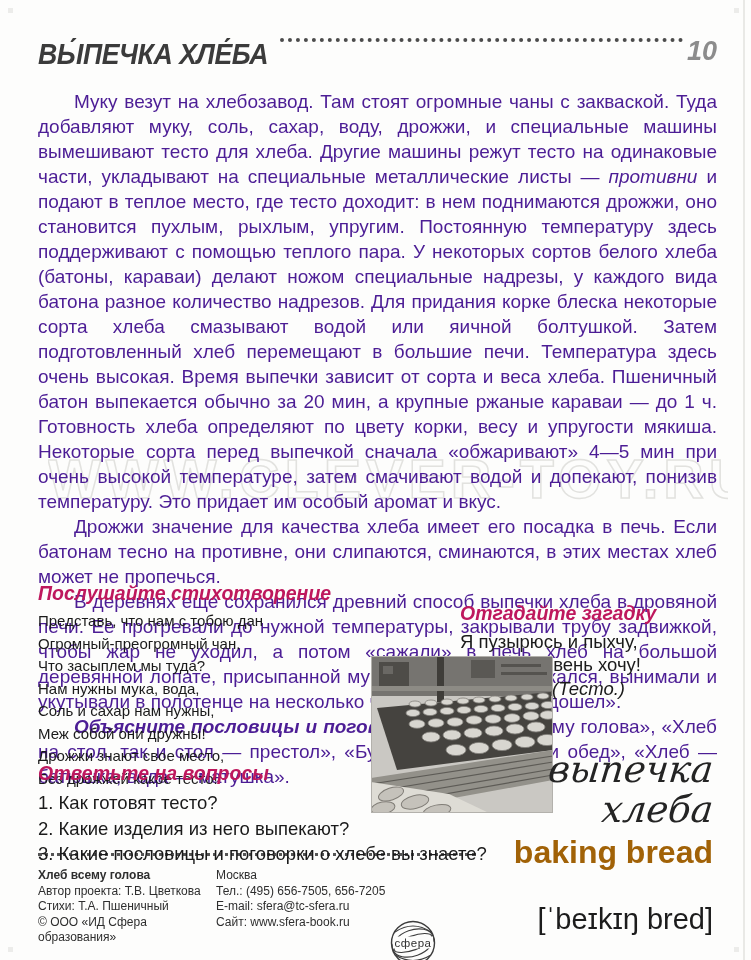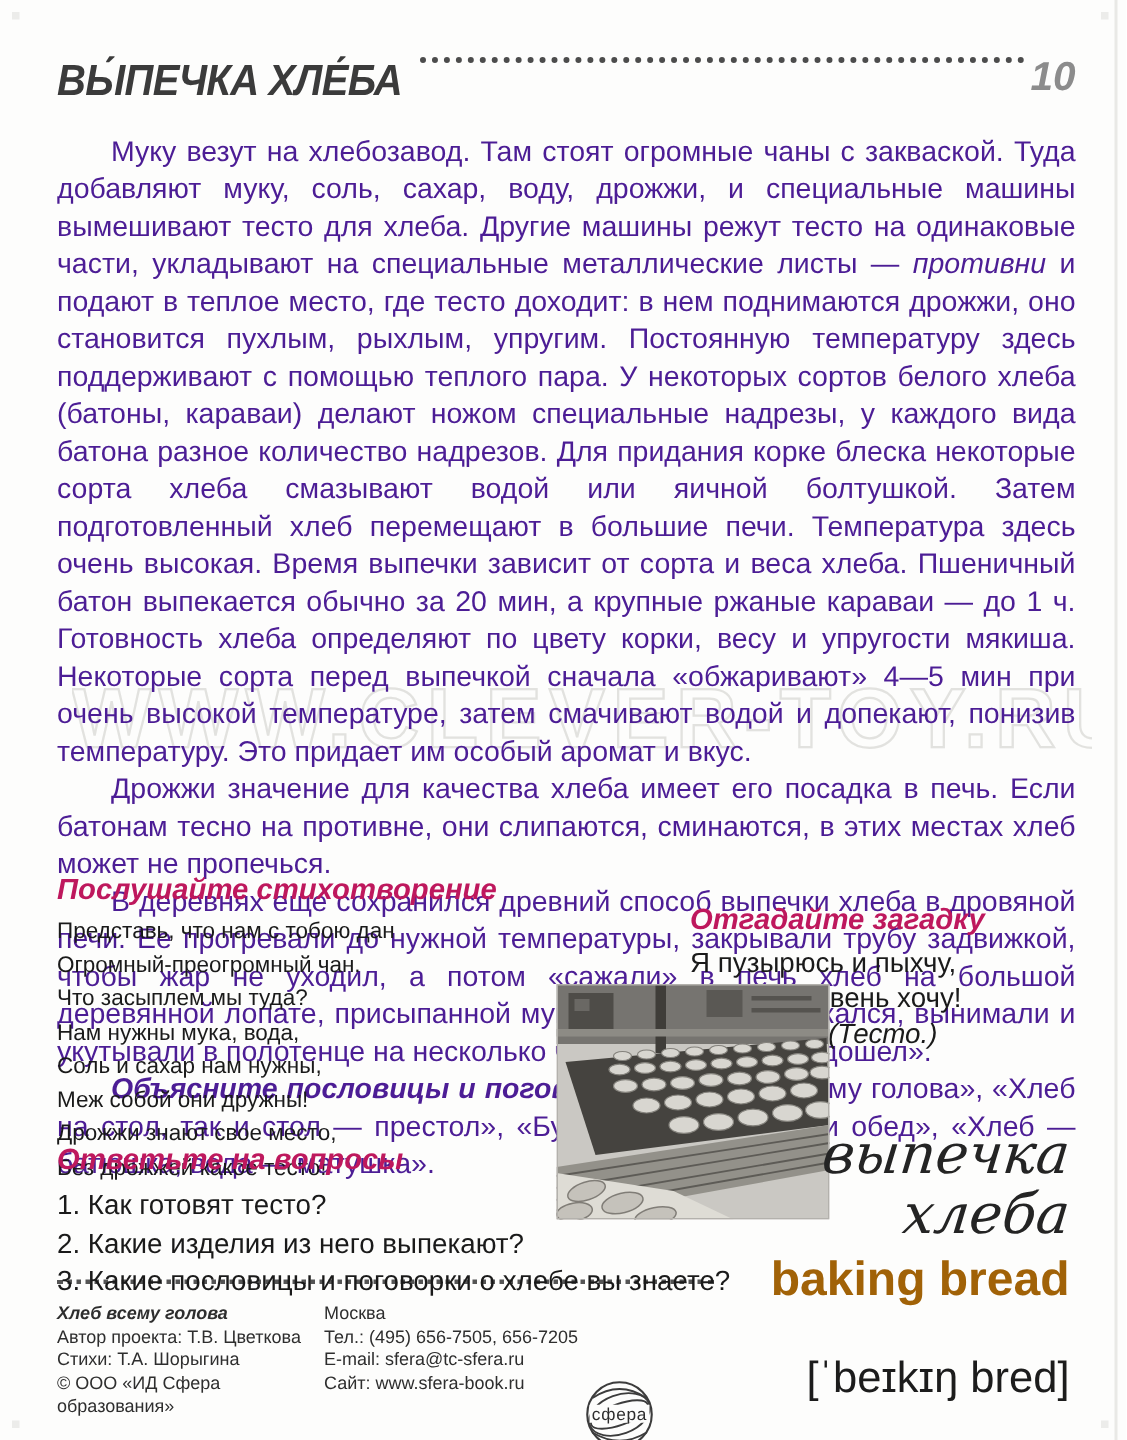--- a/index.html
+++ b/index.html
@@ -51,21 +51,21 @@
              font-size:37px; line-height:40px; color:#242424; transform:skewX(-6deg); transform-origin:right; }
   .vocab-en { font-weight:bold; font-size:32px; line-height:36px; color:#a16207; margin-top:4px; letter-spacing:0px; }
   .vocab-tr { font-family:Liberation Sans, sans-serif; font-size:29px; line-height:34px; color:#1c1c1c;margin-top:32px; }
 
   
   .footer-sep { position:absolute; left:38px; top:853px; width:438px; border-top:3px dotted #555; }
   .footer { position:absolute; left:38px; top:868px; display:flex; z-index:2; color:#2e2e2e; }
   .footer .f-col1 { width:172px; }
   .footer .f-col2 { width:170px; margin-left:6px; }
   .f-line { font-size:12px; line-height:15.5px; }
-  .f-bold { font-weight:bold;font-style:italic; }
+  .f-bold { font-weight:bold; }
   .logo { position:absolute; left:388px; top:918px; width:50px; height:50px; z-index:2; }
 </style>
 </head>
 <body>
 
 <div id="page">
 
   <div class="edge-right"></div>
   <div class="corner-mark" style="left:8px;top:8px;"></div>
   <div class="corner-mark" style="right:12px;top:8px;"></div>
@@ -192,21 +192,21 @@
     <div class="cursive">хлеба</div>
     <div class="vocab-en">baking bread</div>
     <div class="vocab-tr">[ˈbeɪkɪŋ bred]</div>
   </div>
 
   <div class="footer-sep"></div>
   <div class="footer">
     <div class="f-col1">
       <div class="f-line f-bold">Хлеб всему голова</div>
       <div class="f-line">Автор проекта: Т.В. Цветкова</div>
-      <div class="f-line">Стихи: Т.А. Шорыгина</div>
+      <div class="f-line">Стихи: Т.А. Пшеничный</div>
       <div class="f-line">© ООО «ИД Сфера образования»</div>
     </div>
     <div class="f-col2">
       <div class="f-line">Москва</div>
       <div class="f-line">Тел.: (495) 656-7505, 656-7205</div>
       <div class="f-line">E-mail: sfera@tc-sfera.ru</div>
       <div class="f-line">Сайт: www.sfera-book.ru</div>
     </div>
   </div>
 

